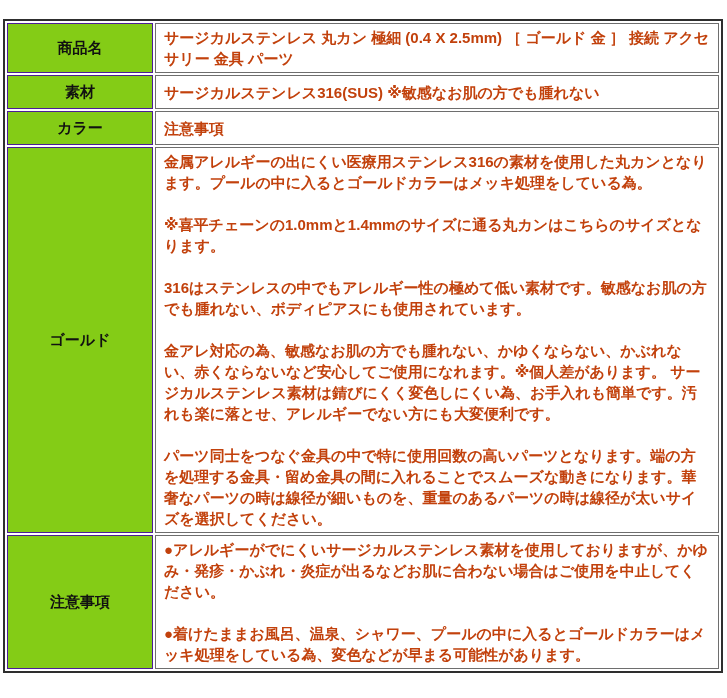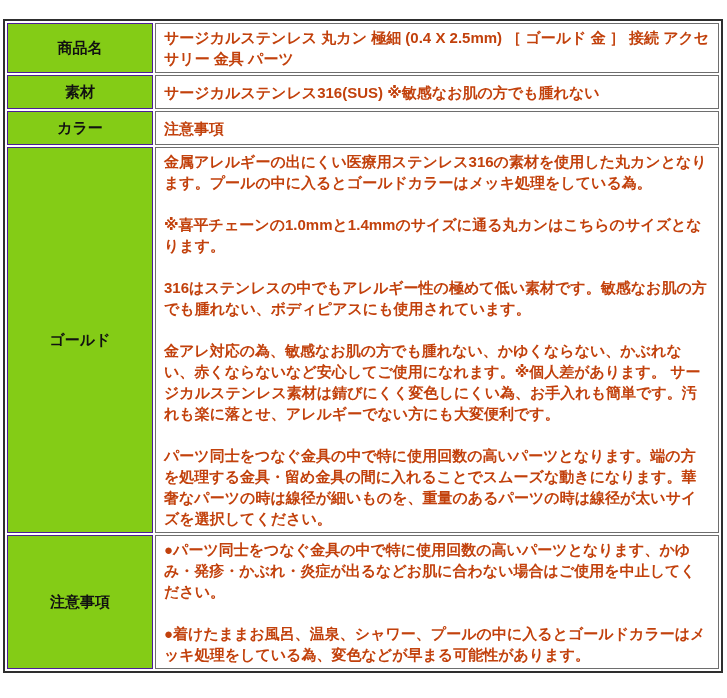--- a/index.html
+++ b/index.html
@@ -89,20 +89,20 @@
         <p>金属アレルギーの出にくい医療用ステンレス316の素材を使用した丸カンとなります。プールの中に入るとゴールドカラーはメッキ処理をしている為。</p>
         <p>※喜平チェーンの1.0mmと1.4mmのサイズに通る丸カンはこちらのサイズとなります。</p>
         <p>316はステンレスの中でもアレルギー性の極めて低い素材です。敏感なお肌の方でも腫れない、ボディピアスにも使用されています。</p>
         <p>金アレ対応の為、敏感なお肌の方でも腫れない、かゆくならない、かぶれない、赤くならないなど安心してご使用になれます。※個人差があります。 サージカルステンレス素材は錆びにくく変色しにくい為、お手入れも簡単です。汚れも楽に落とせ、アレルギーでない方にも大変便利です。</p>
         <p>パーツ同士をつなぐ金具の中で特に使用回数の高いパーツとなります。端の方を処理する金具・留め金具の間に入れることでスムーズな動きになります。華奢なパーツの時は線径が細いものを、重量のあるパーツの時は線径が太いサイズを選択してください。</p>
       </td>
     </tr>
     <tr class="r-note">
       <th>注意事項</th>
       <td>
-        <p>●パーツ同士をつなぐ金具の中で特に使用回数の高いパーツとなります、かゆみ・発疹・かぶれ・炎症が出るなどお肌に合わない場合はご使用を中止してください。</p>
+        <p>●アレルギーがでにくいサージカルステンレス素材を使用しておりますが、かゆみ・発疹・かぶれ・炎症が出るなどお肌に合わない場合はご使用を中止してください。</p>
         <p>●着けたままお風呂、温泉、シャワー、プールの中に入るとゴールドカラーはメッキ処理をしている為、変色などが早まる可能性があります。</p>
       </td>
     </tr>
 
   </tbody>
     </table>
 </div>
 
 </body></html>

